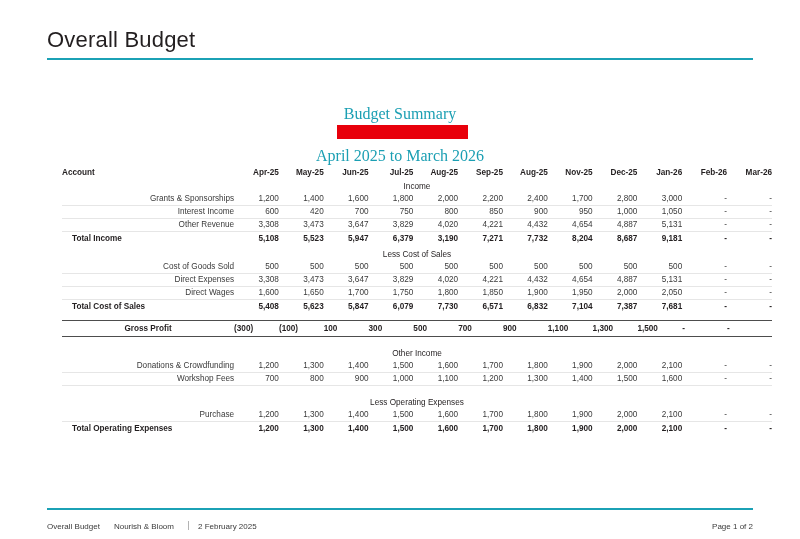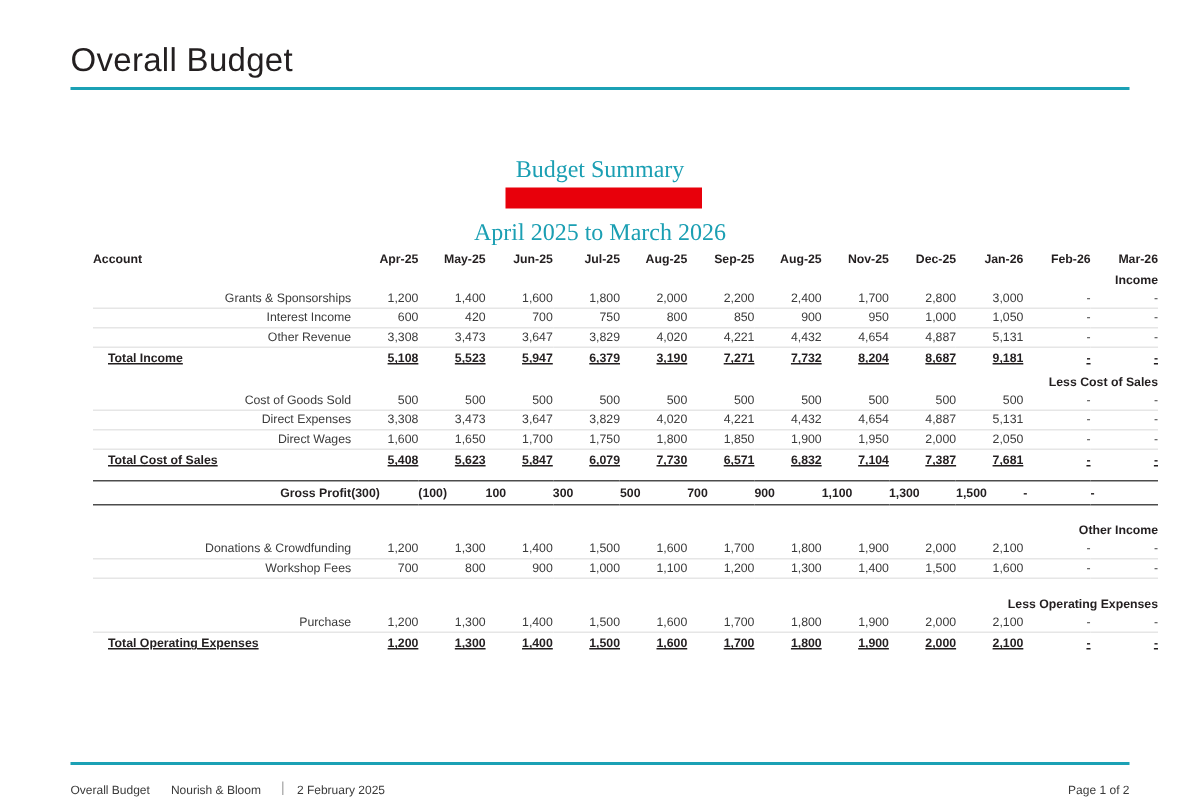--- a/index.html
+++ b/index.html
@@ -115,55 +115,54 @@
   tr.row td.acct {
     text-align: right;
     padding-left: 10px;
     color: #3a3a3a;
   }
 
   
   tr.section td {
     height: 13px;
     line-height: 13px;
-    font-weight: 700;
-    color: #231f20;
-    text-align: right;
+    font-weight: 400;
+    color: #231f20;
+    text-align: center;
     border-bottom: none;
     padding-top: 3px;
   }
 
   
   tr.total td {
     height: 13px;
     line-height: 13px;
     font-weight: 700;
     color: #231f20;
     text-align: right;
     border-top: 0.8px solid #808080;
     border-bottom: none;
-    text-decoration: underline;
   }
   tr.total td.acct {
     text-align: left;
     padding-left: 10px;
   }
 
   
   tr.grand td {
     height: 15px;
     line-height: 15px;
     font-weight: 700;
     color: #231f20;
     text-align: left;
     border-top: 0.9px solid #4d4d4d;
     border-bottom: 0.9px solid #4d4d4d;
   }
   tr.grand td.acct {
-    text-align: right;
+    text-align: center;
     padding-left: 0px;
     margin-top: 28px;
   }
 
   tr.spacer td {
     height: 7px;
     border: none;
   }
 
   

